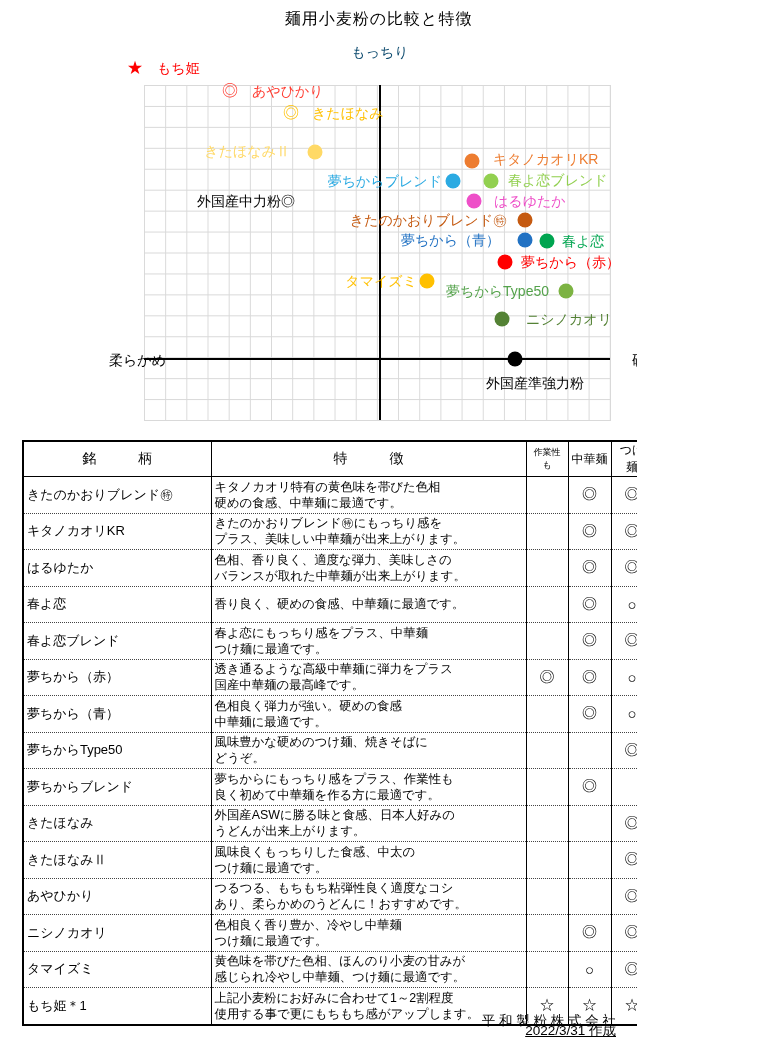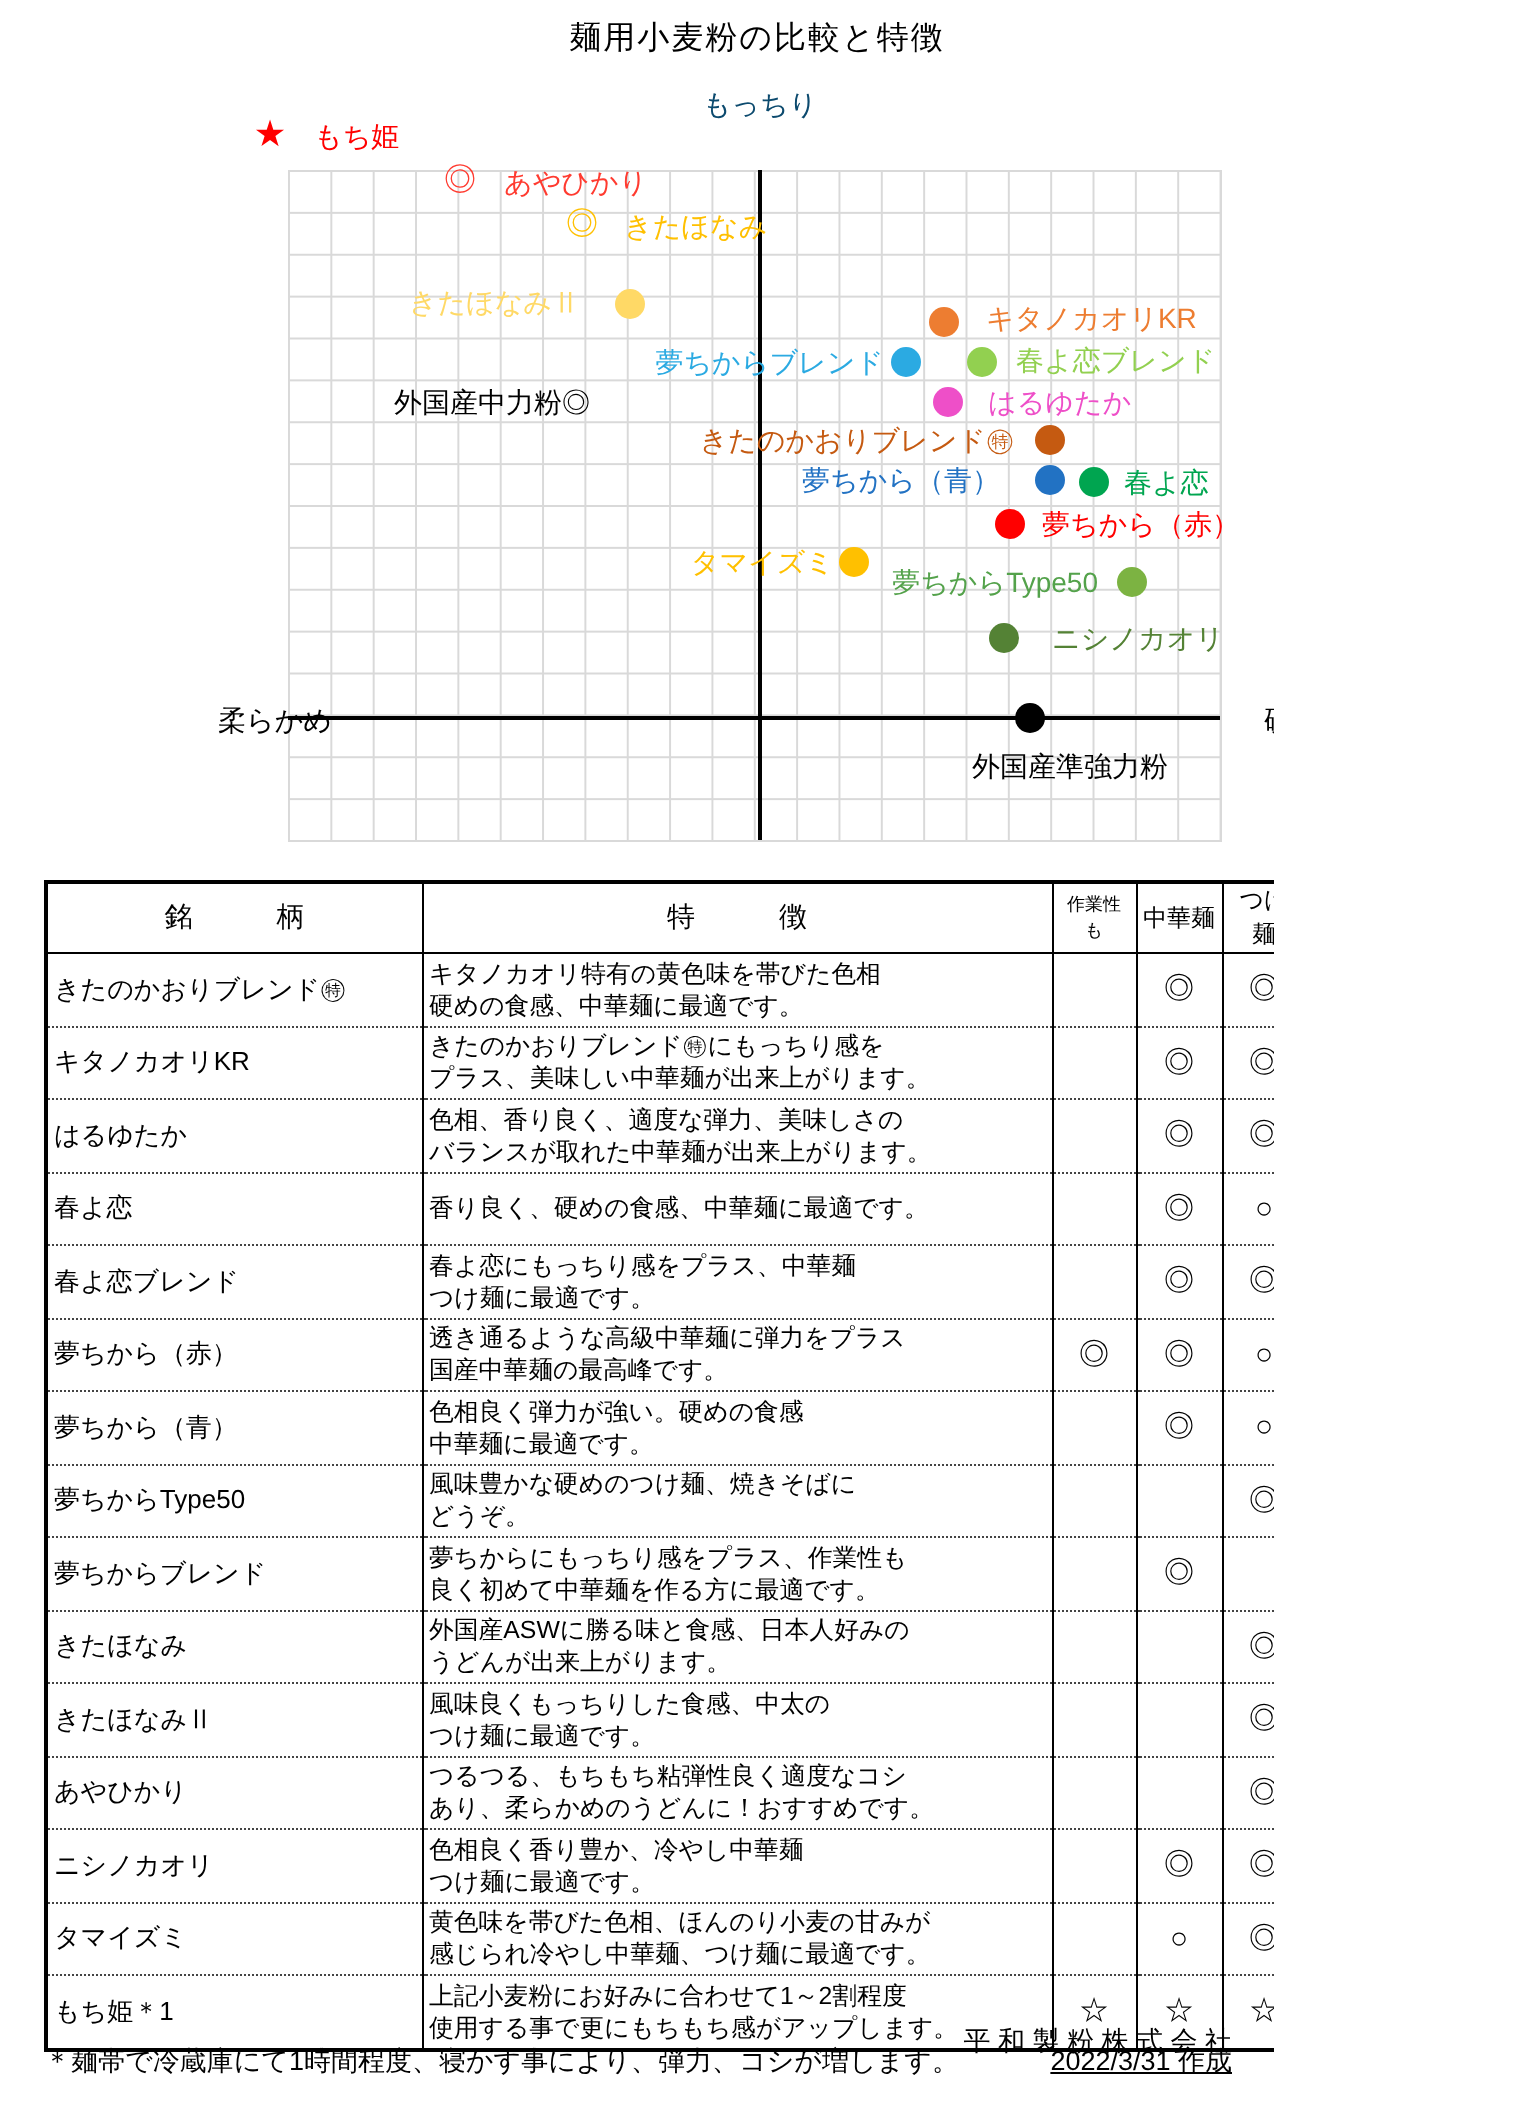--- a/index.html
+++ b/index.html
@@ -302,17 +302,16 @@
           </td>
           <td class="mark">☆</td>
           <td class="mark">☆</td>
           <td class="mark">☆</td>
           <td class="mark">☆</td>
           <td class="mark">☆</td>
         </tr>
       </tbody>
   </table>
 
-  <div class="fnote" style="top:1022px;">＊麺帯で冷蔵庫にて1時間程度、寝かす事により、弾力、コシが増します。</div>
   <div class="fright" style="top:1012px;text-align:center;">平 和 製 粉 株 式 会 社</div>
   <div class="fright" style="top:1022px;text-decoration:underline;">2022/3/31  作成</div>
 
 </div>
 
 </body></html>

